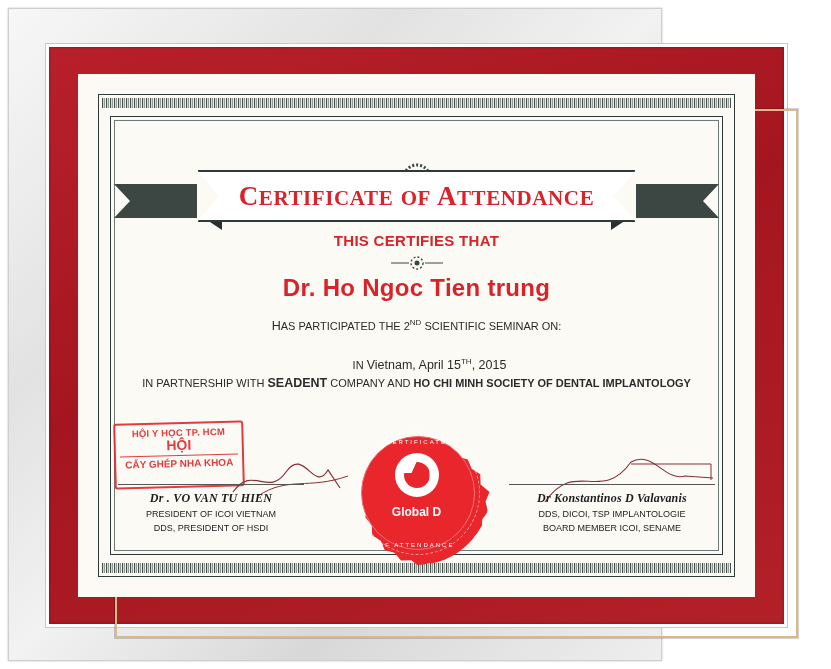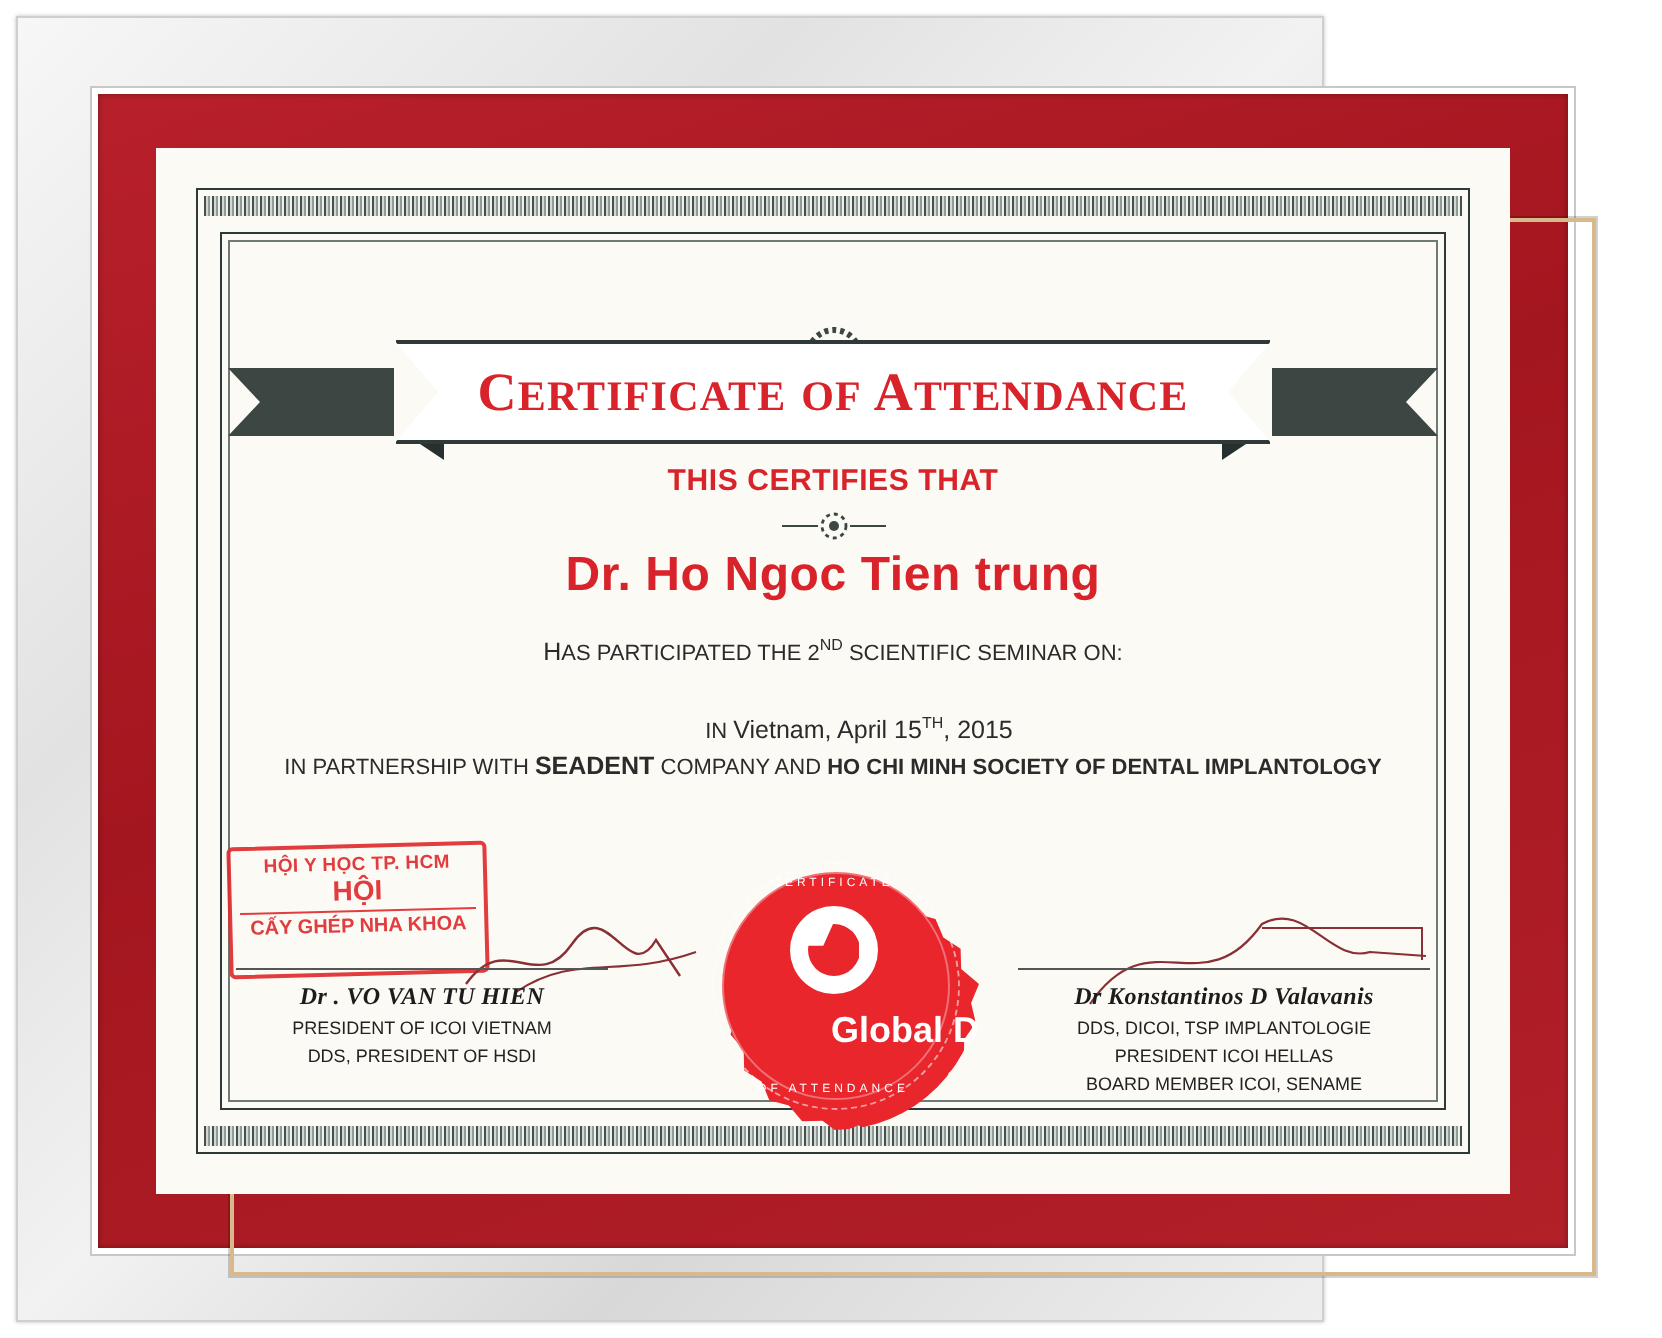--- a/index.html
+++ b/index.html
@@ -308,24 +308,24 @@
     left: 9px; top: 9px;
     width: 26px; height: 26px;
     border-radius: 50%;
     background: #e8262c;
     clip-path: polygon(50% 0, 100% 0, 100% 100%, 0 100%, 0 42%, 55% 42%, 55% 58%, 24% 58%);
   }
   #seal-brand {
     position: absolute;
     left: 0; right: 0;
     top: 86px;
-    text-align: right;
+    text-align: center;
     color: #ffffff;
     font-family: "Liberation Sans", sans-serif;
-    font-size: 18px;
+    font-size: 12px;
     font-weight: bold;
   }
   .seal-arc-text {
     position: absolute;
     left: 0; right: 0;
     text-align: center;
     color: #ffffff;
     font-size: 6px;
     letter-spacing: 2px;
   }
@@ -481,18 +481,17 @@
       <div class="sig-rule"></div>
       <div class="sig-name">Dr . VO VAN TU HIEN</div>
       <div class="sig-role">PRESIDENT OF ICOI VIETNAM</div>
       <div class="sig-role">DDS, PRESIDENT OF HSDI</div>
     </div>
 
     <div class="sig-block" id="sig-right">
       <div class="sig-rule"></div>
       <div class="sig-name">Dr Konstantinos D Valavanis</div>
       <div class="sig-role">DDS, DICOI, TSP IMPLANTOLOGIE</div>
-      <div class="sig-role">PRESIDENT ICOI HELLAS</div>
       <div class="sig-role">BOARD MEMBER ICOI, SENAME</div>
     </div>
 
   </div>
 </div>
 
 </body></html>

